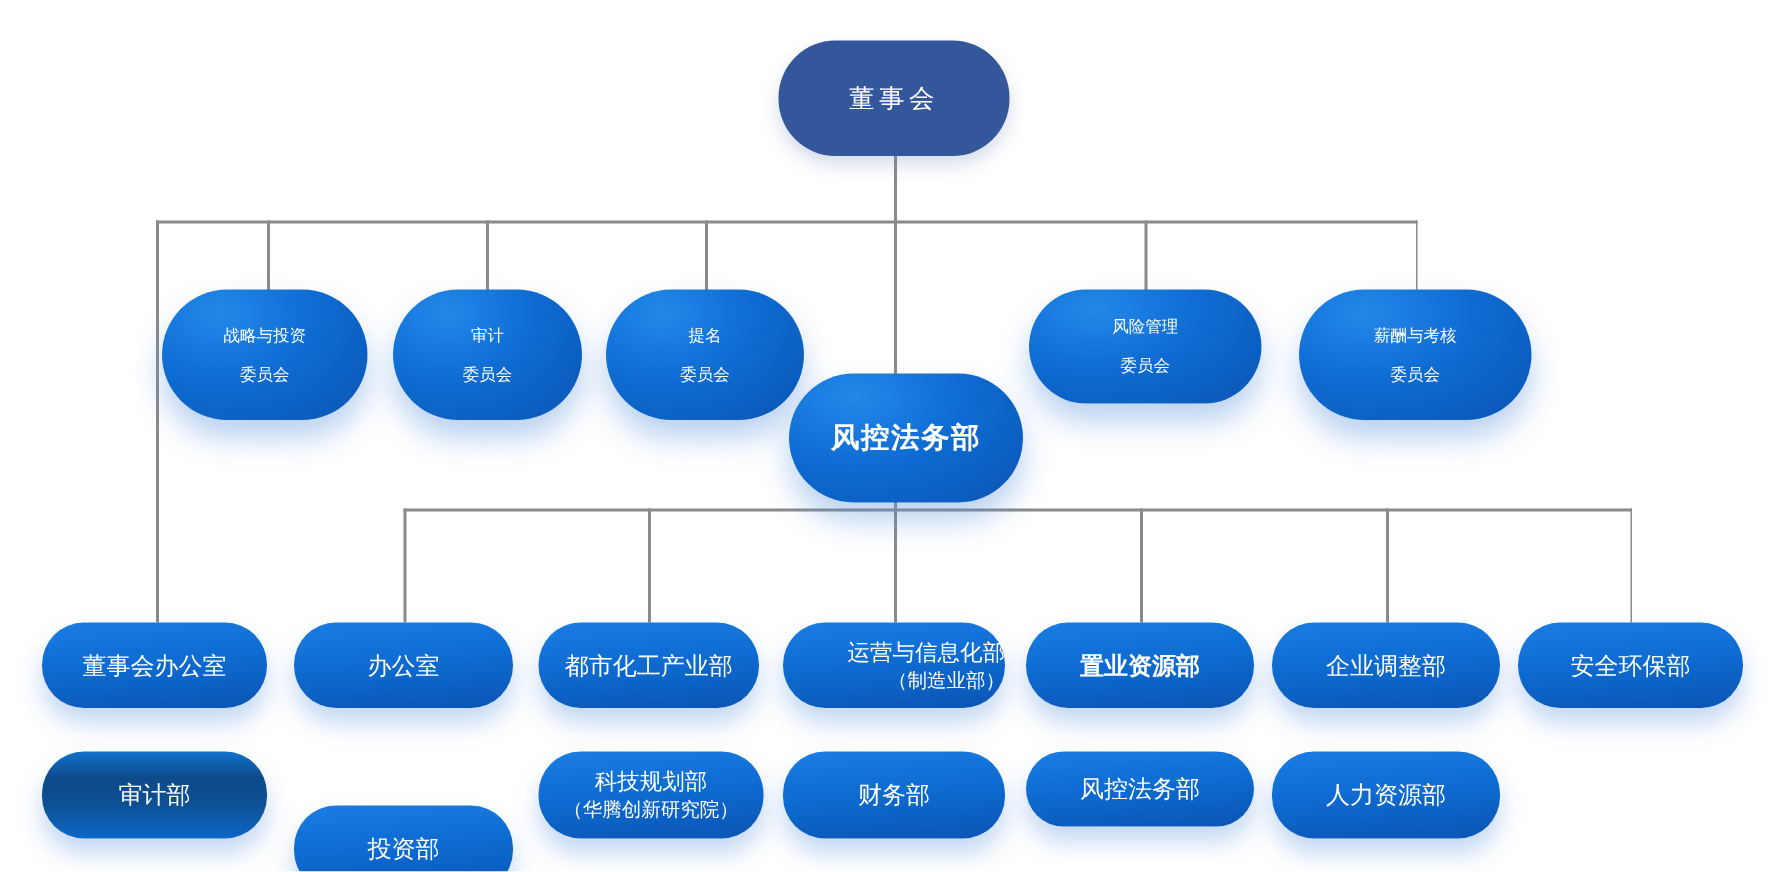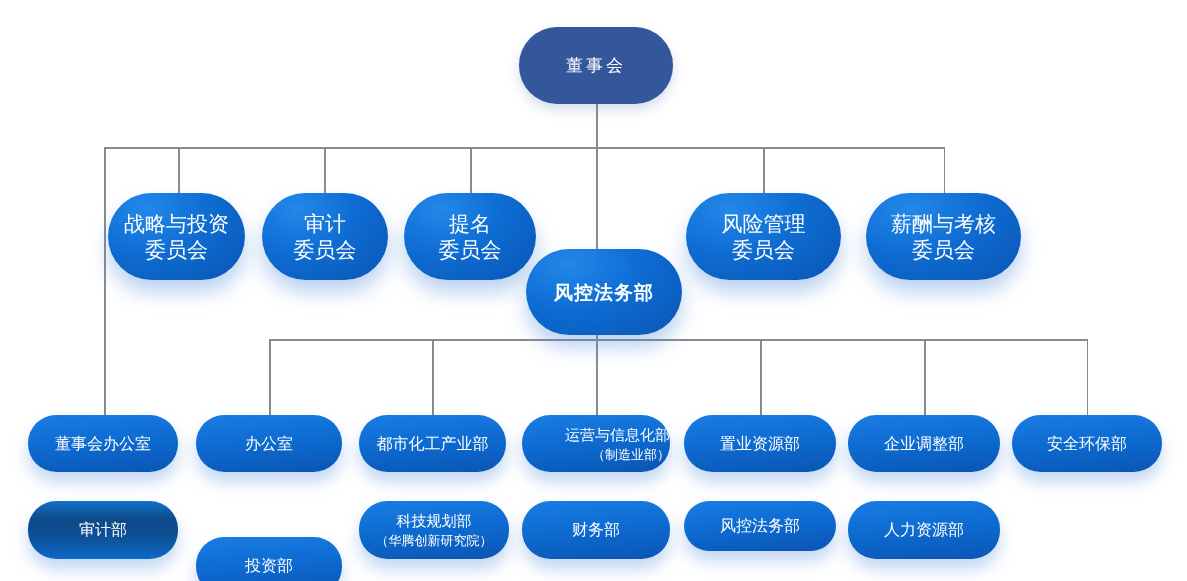--- a/index.html
+++ b/index.html
@@ -29,21 +29,21 @@
   }
   .node-root{
     background:var(--root-fill);
     border-radius:38px;
     font-size:17px;letter-spacing:3px;
     box-shadow:0 6px 12px rgba(90,120,180,.25);
   }
   .node-ellipse{
     background:radial-gradient(ellipse at 28% 18%, #2388EA 0%, var(--node-fill-mid) 45%, var(--node-fill-bottom) 100%);
     border-radius:44px;
-    font-size:21px;line-height:26px;
+    font-size:11px;line-height:26px;
     box-shadow:0 12px 20px rgba(80,140,220,.40);
   }
   .node-gm{font-size:19px;font-weight:bold;letter-spacing:1px;border-radius:43px;}
   .node-pill{
     background:linear-gradient(175deg, var(--node-fill-top) 0%, var(--node-fill-mid) 45%, var(--node-fill-bottom) 100%);
     border-radius:28px;
     font-size:16px;line-height:20px;
     box-shadow:0 10px 16px rgba(80,140,220,.35);
   }
   .node-dark{
@@ -81,21 +81,21 @@
     <span>委员会</span>
   </div>
   <div class="node node-ellipse" style="left:262px;top:193px;width:126px;height:87px;">
     <span>审计</span>
     <span>委员会</span>
   </div>
   <div class="node node-ellipse" style="left:404px;top:193px;width:132px;height:87px;">
     <span>提名</span>
     <span>委员会</span>
   </div>
-  <div class="node node-ellipse" style="left:686px;top:193px;width:155px;height:87px;">
+  <div class="node node-ellipse" style="left:686px;top:193px;width:155px;height:76px;">
     <span>风险管理</span>
     <span>委员会</span>
   </div>
   <div class="node node-ellipse" style="left:866px;top:193px;width:155px;height:87px;">
     <span>薪酬与考核</span>
     <span>委员会</span>
   </div>
 
   <div class="node node-ellipse node-gm" style="left:526px;top:249px;width:156px;height:86px;">
     <span>风控法务部</span>
@@ -107,21 +107,21 @@
   <div class="node node-pill" style="left:196px;top:415px;width:146px;height:57px;">
     <span>办公室</span>
   </div>
   <div class="node node-pill" style="left:359px;top:415px;width:147px;height:57px;">
     <span>都市化工产业部</span>
   </div>
   <div class="node node-pill" style="left:522px;top:415px;width:148px;height:57px;font-size:15px;align-items:flex-end;">
     <span>运营与信息化部</span>
     <span class="sublabel">（制造业部）</span>
   </div>
-  <div class="node node-pill" style="left:684px;top:415px;width:152px;height:57px;">
+  <div class="node node-pill" style="left:684px;top:415px;width:152px;height:57px;font-weight:bold;">
     <span>置业资源部</span>
   </div>
   <div class="node node-pill" style="left:1012px;top:415px;width:150px;height:57px;">
     <span>安全环保部</span>
   </div>
   <div class="node node-pill" style="left:848px;top:415px;width:152px;height:57px;">
     <span>企业调整部</span>
   </div>
 
   <div class="node node-pill node-dark" style="left:28px;top:501px;width:150px;height:58px;">

